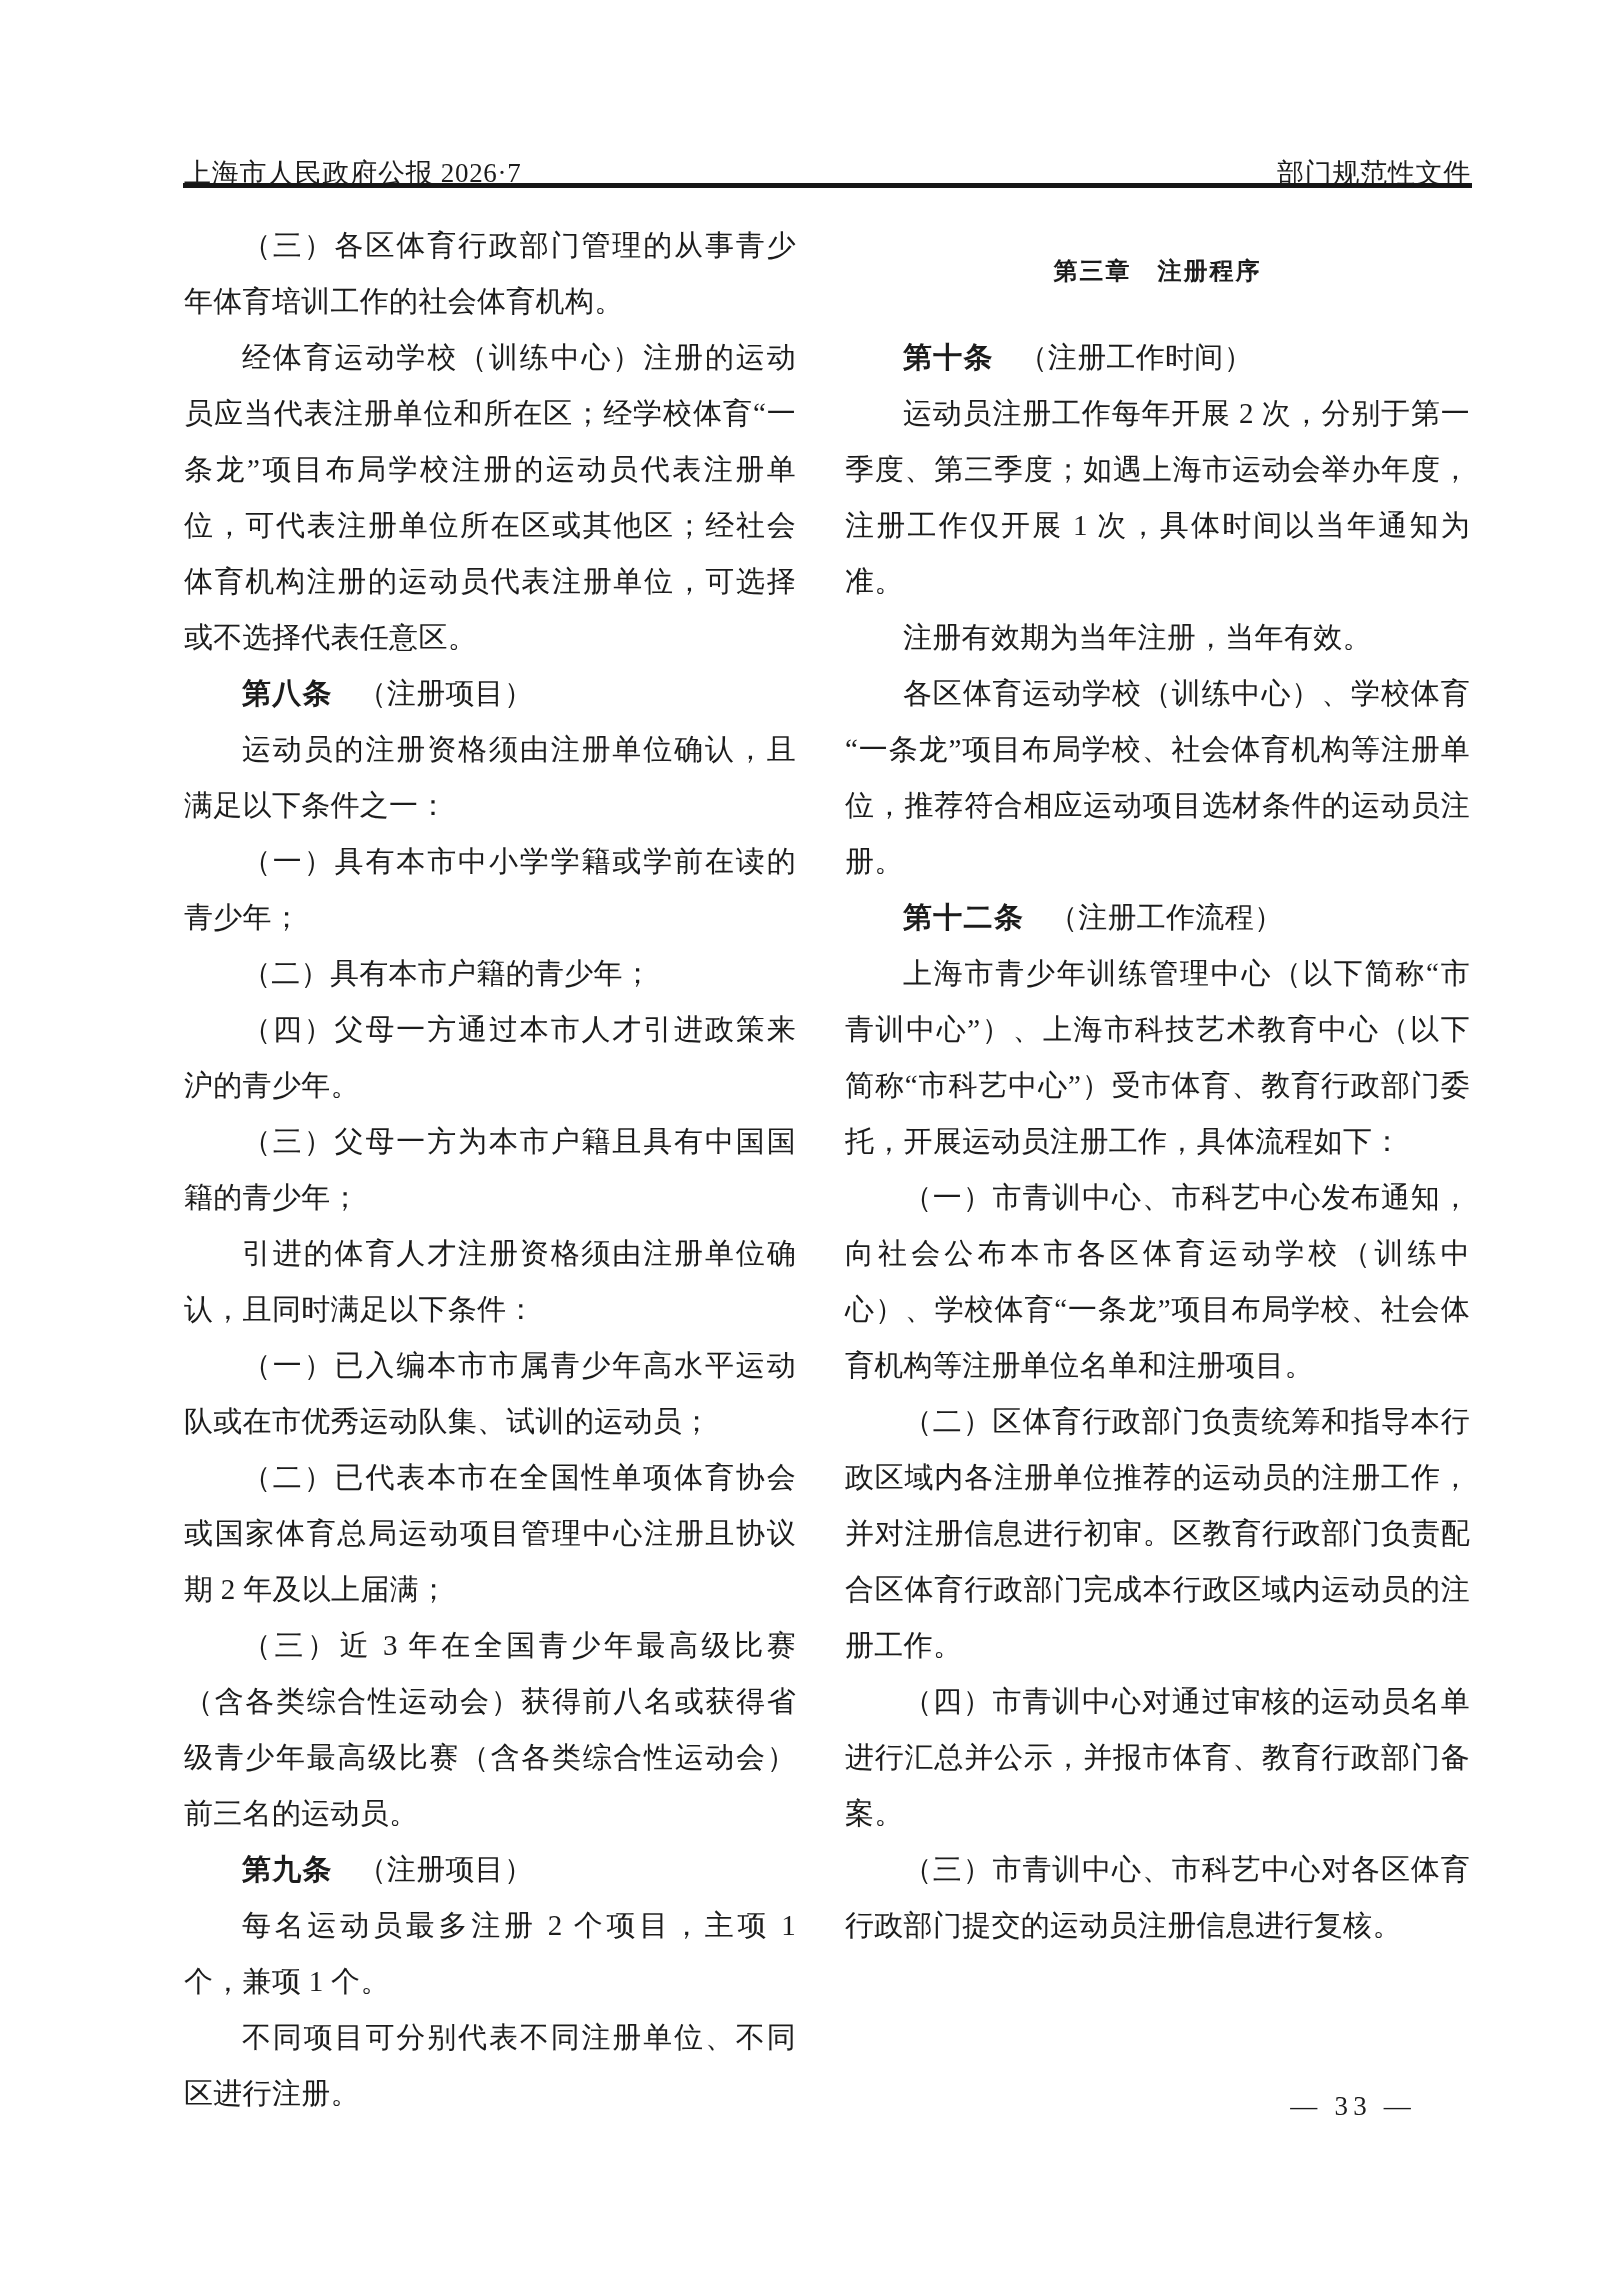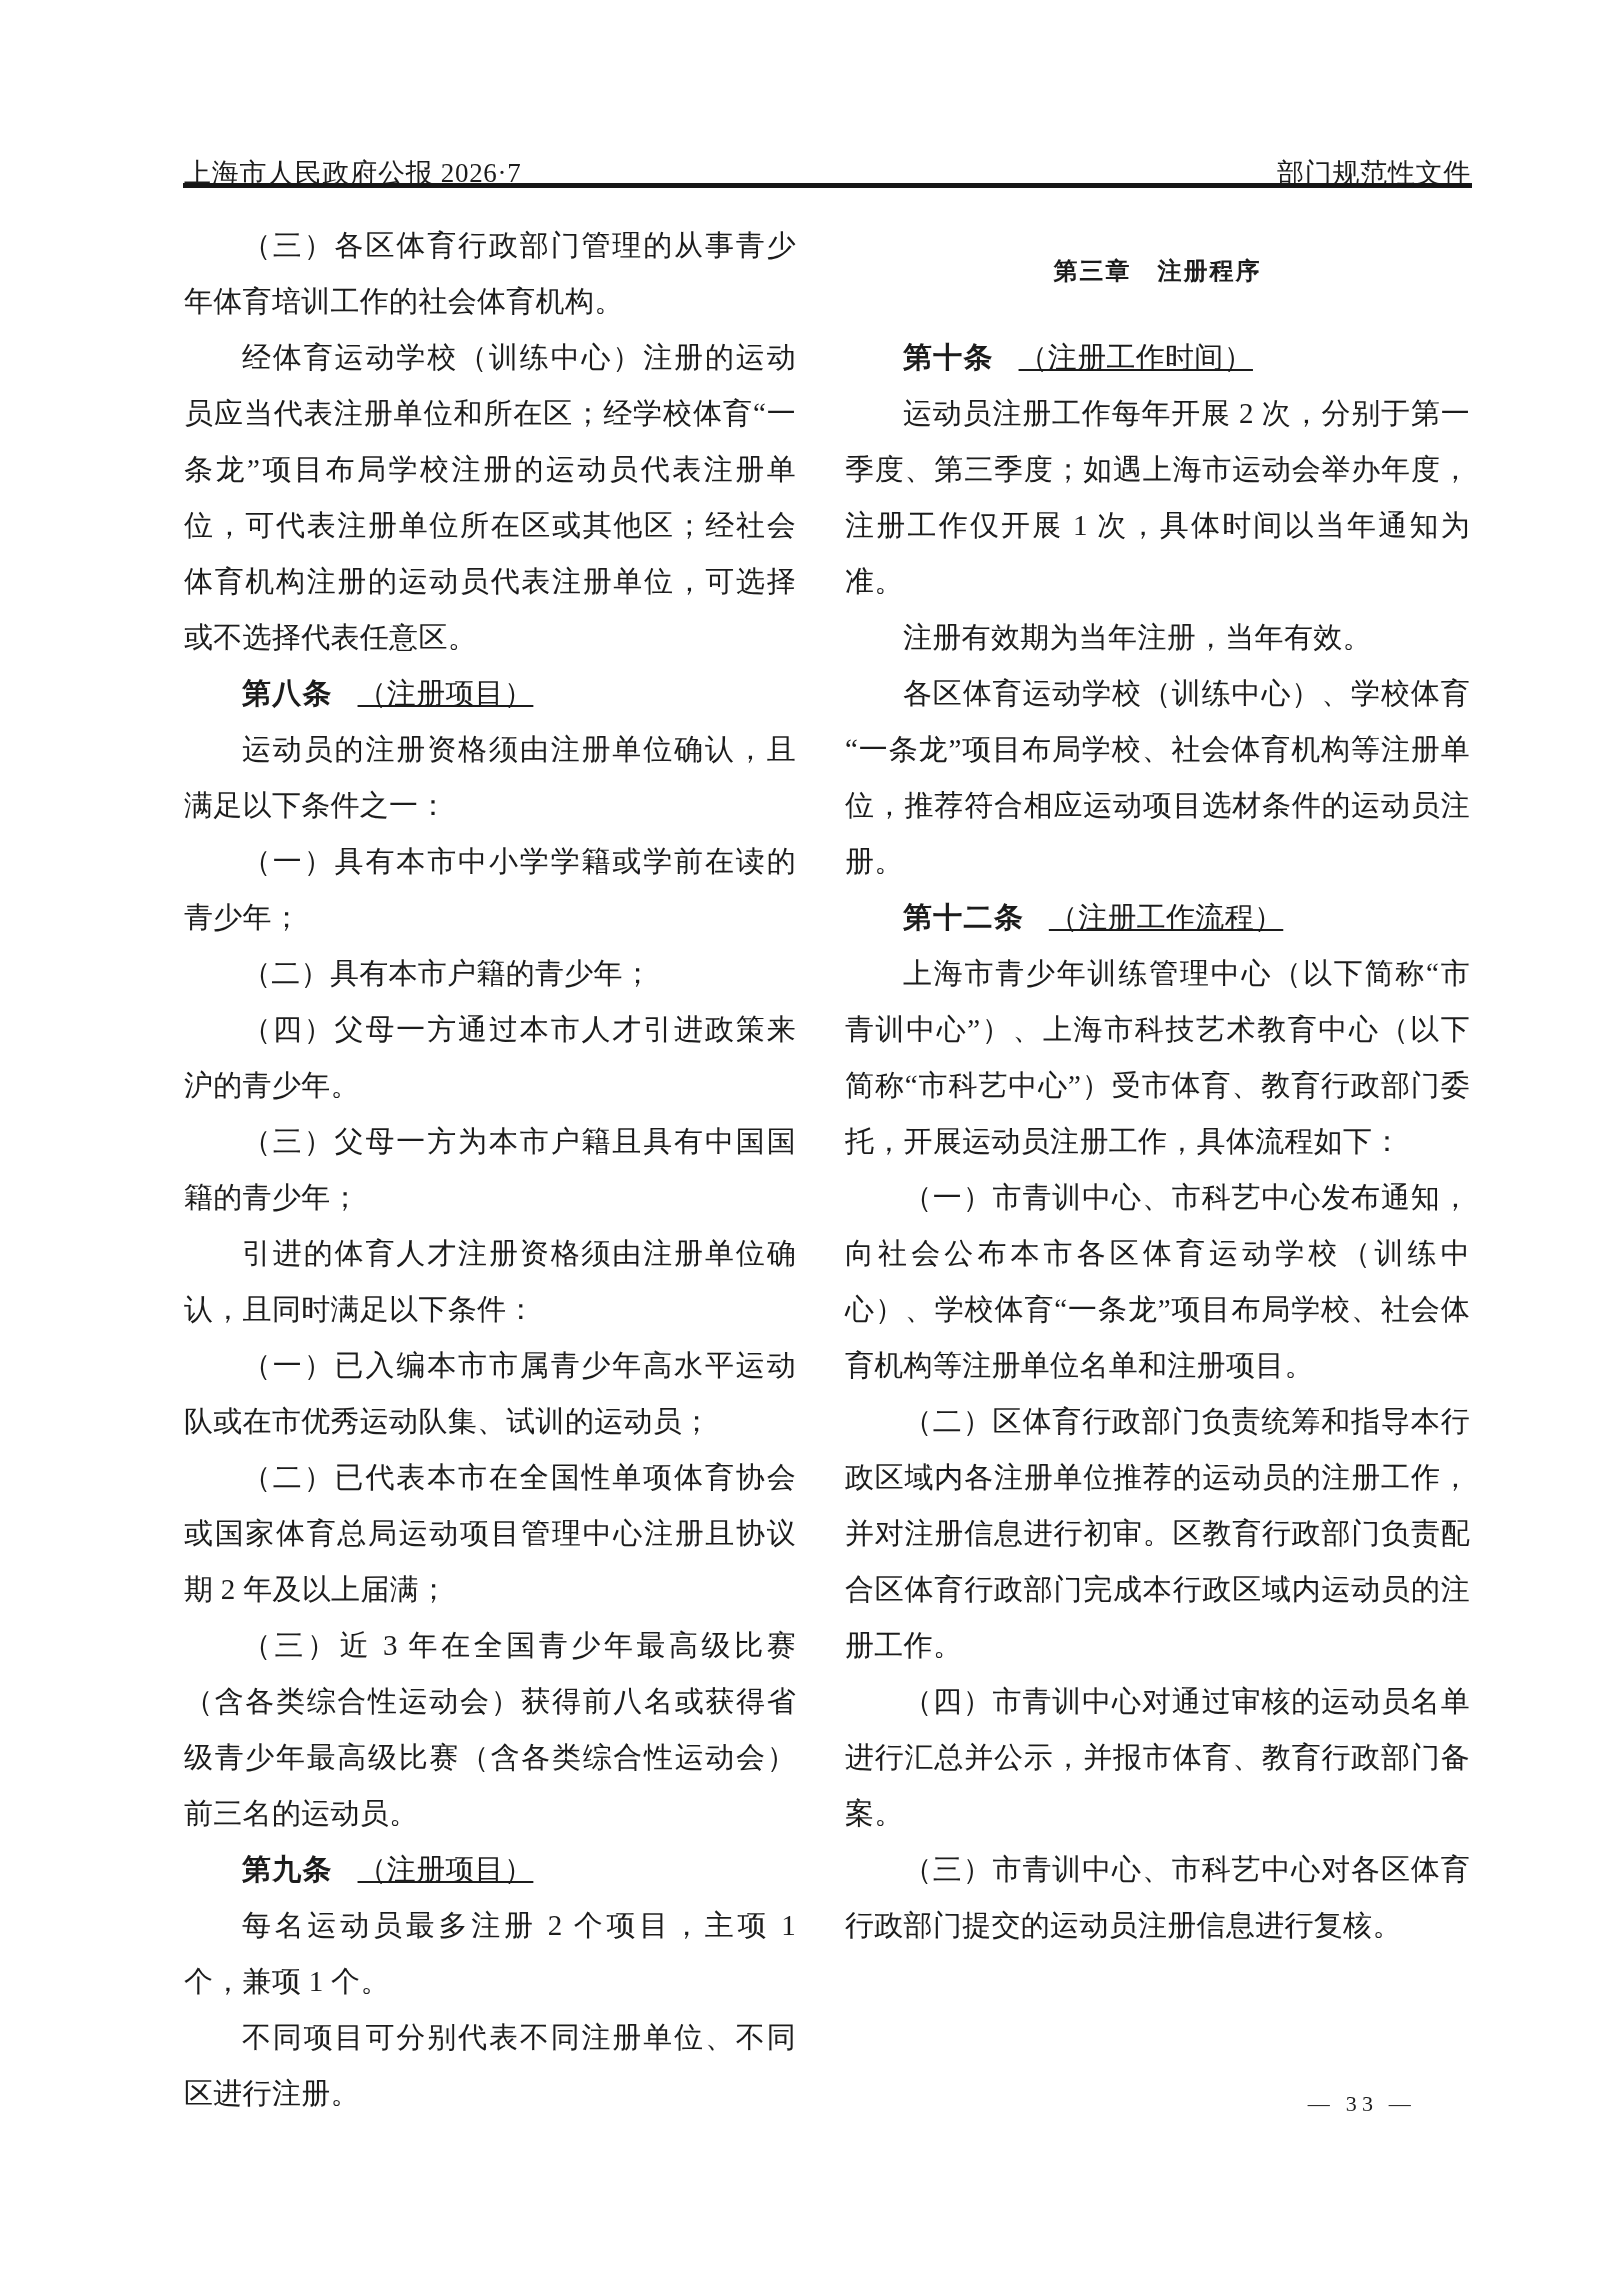--- a/index.html
+++ b/index.html
@@ -54,37 +54,37 @@
   .article {
     margin: 0;
     text-indent: 2em;
     white-space: nowrap;
   }
   .art-num {
     font-family: "Liberation Sans", "DejaVu Sans", sans-serif;
     font-weight: bold;
     letter-spacing: 1.3px;
   }
-  .art-title { margin-left: 0.85em; text-decoration: underline; }
+  .art-title { margin-left: 0.85em; }
   .chapter {
     margin: 0;
     height: 112px;
     line-height: 112px;
     text-align: center;
     text-indent: 0;
     font-size: 24px;
     font-weight: bold;
     font-family: Liberation Mono, monospace;
     letter-spacing: 2px;
   }
   .page-number {
     position: absolute;
     top: 2091px;
     right: 207px;
-    font-size: 22px;
+    font-size: 27px;
     letter-spacing: 5.2px;
     white-space: nowrap;
   }
 </style>
 </head>
 <body>
 
 <div class="page">
 
   <div class="running-header">

